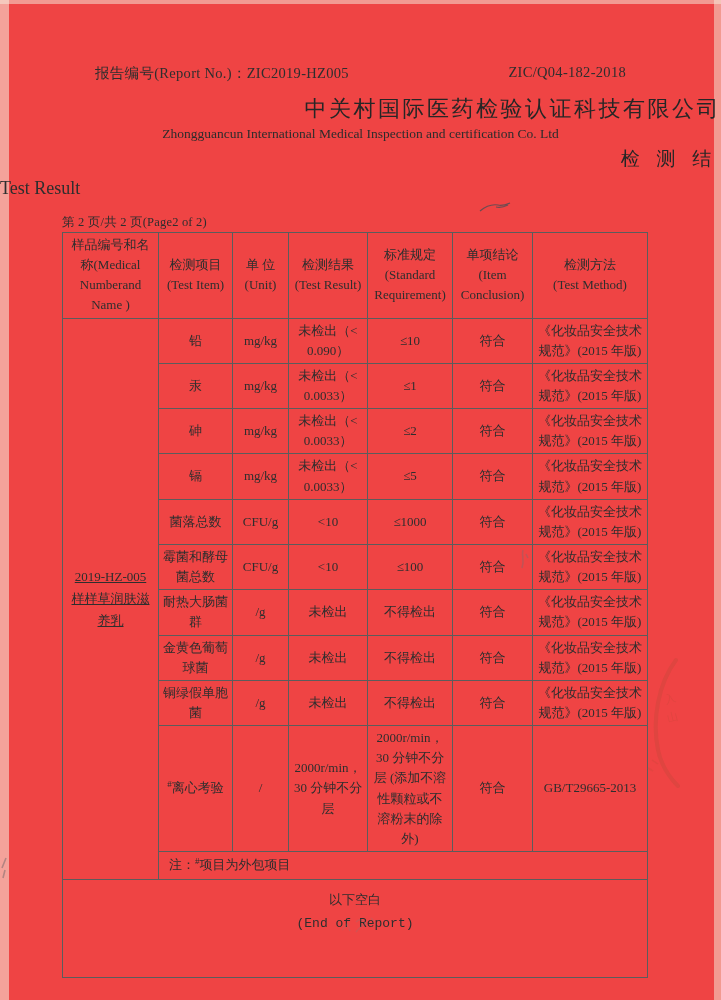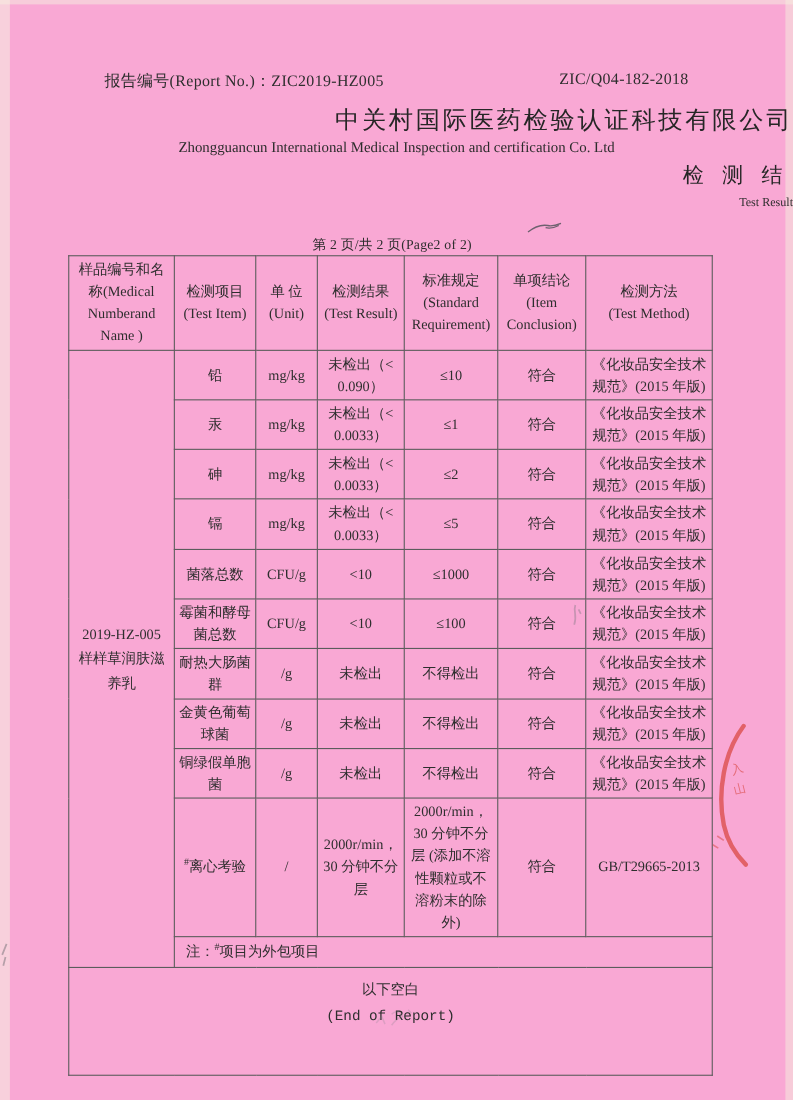--- a/index.html
+++ b/index.html
@@ -7,21 +7,21 @@
   body {
     font-family: "Liberation Serif", "DejaVu Serif", serif;
     background: #fbfaf6;
     color: #2e2e2e;
     position: relative;
     overflow: hidden;
   }
   .page {
     position: absolute;
     inset: 0;
-    background: #f9a8d4;
+    background: #ef4444;
   }
   
   .edge-left   { position:absolute; left:0; top:0; width:9px; height:100%; background:#f7f1e1; opacity:.55; }
   .edge-top    { position:absolute; left:0; top:0; width:100%; height:4px; background:#f5efdf; opacity:.5; }
   .edge-right  { position:absolute; right:0; top:0; width:7px; height:100%; background:#f6efdd; opacity:.5; }
 
   .report-line {
     position: absolute; top: 64px; left: 95px; width: 531px;
     display: flex; justify-content: space-between;
     font-size: 14.5px; letter-spacing: .3px;
@@ -33,44 +33,44 @@
   .company-en {
     position: absolute; top: 126px; left: 0; width: 100%;
     text-align: center; font-size: 13.5px; color:#2c2c2c;
   }
   .title-cn {
     position: absolute; top: 146px; left: 0; width: 100%;
     text-align: right; font-size: 19px; letter-spacing: 6px; color:#262626;margin-left:32px;
   }
   .title-en {
     position: absolute; top: 178px; left: 0; width: 100%;
-    text-align: right; font-size: 11px;
+    text-align: left; font-size: 18px;
   }
   .page-info {
     position: absolute; top: 214px; left: 62px; width: 589px;
-    text-align: center; font-size: 12.5px; letter-spacing:.2px;
+    text-align: left; font-size: 12.5px; letter-spacing:.2px;
   }
 
   table.result-table {
     position: absolute; top: 232px; left: 62px;
     width: 585px; border-collapse: collapse; table-layout: fixed;
     font-size: 13px; color: #2e2e2e;
   }
   .result-table th, .result-table td {
     border: 1px solid #5c5c5c;
     text-align: center; vertical-align: middle;
     padding: 2px 4px; line-height: 1.55;
     font-weight: normal; overflow: hidden;
   }
   .result-table thead tr { height: 77px; }
   .result-table tbody tr { height: 42px; }
   .result-table tbody tr.tall-row { height: 93px; }
   .result-table tbody tr.note-row { height: 28px; }
   .result-table tbody tr.end-row { height: 98px; font-family: Liberation Mono, monospace; }
-  .sample-cell div { line-height: 1.7; }
+  .sample-cell div { line-height: 1.7; text-decoration: underline; }
   .note-cell { text-align: left !important; padding-left: 10px !important; margin-top: 47px; }
   .end-cell { vertical-align: top !important; padding-top: 9px !important; }
   .end-cell div { line-height: 1.8; }
   sup { font-size: 9px; vertical-align: super; line-height: 0; }
 
   
   .stamp { position: absolute; left: 636px; top: 642px; width: 88px; height: 170px; pointer-events: none; }
   
   .pen-mark { position: absolute; left: 478px; top: 200px; width: 34px; height: 14px; }
   

